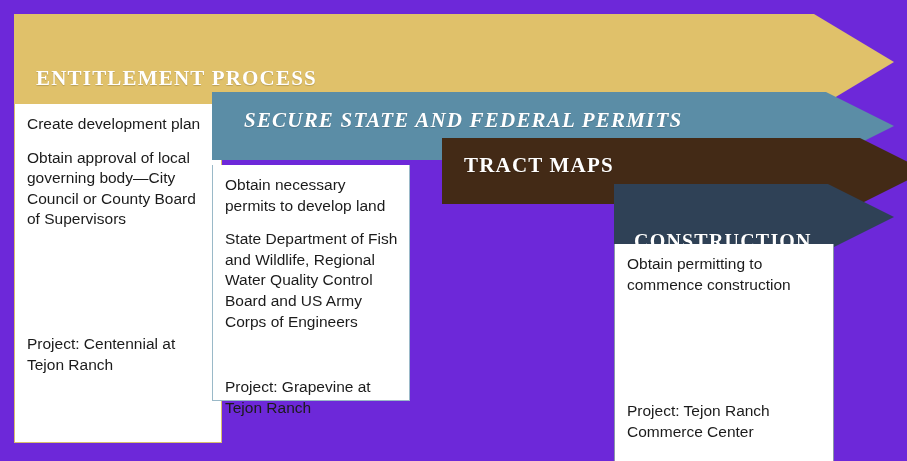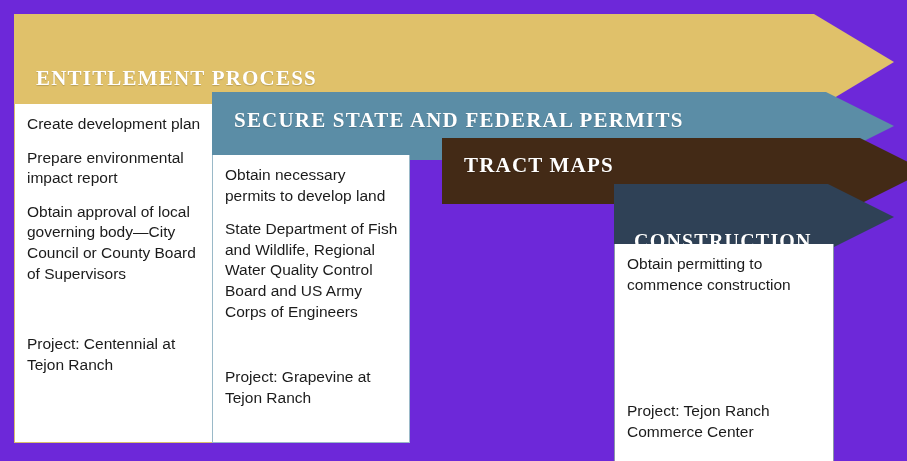--- a/index.html
+++ b/index.html
@@ -69,23 +69,23 @@
   #stage1-title { left: 22px; top: 52px; }
   #box1 {
     left: 14px; top: 104px; width: 208px; height: 339px;
     border: 1px solid #d8bf6e;
     border-top: none;
   }
   #proj1 { top: 218px; }
 
   
   #stage2 { left: 212px; top: 92px; width: 682px; height: 68px; }
-  #stage2-title { left: 22px; top: 16px; }
+  #stage2-title { left: 32px; top: 16px; font-style: italic; }
   #box2 {
-    left: 212px; top: 155px; width: 198px; height: 288px;
+    left: 212px; top: 165px; width: 198px; height: 236px;
     border: 1px solid #9ab9c8;
     border-top: none;
   }
   #proj2 { top: 200px; }
 
   
   #stage3 { left: 410px; top: 138px; width: 484px; height: 66px; margin-left: 32px; }
   #stage3-title { left: 22px; top: 15px; }
   #box3 {
     left: 410px; top: 199px; width: 204px; height: 244px;
@@ -112,21 +112,20 @@
   <div class="stage" id="stage1">
     <div class="arrow-band">
       <svg viewBox="0 0 880 96" preserveAspectRatio="none">
         <polygon points="0,0 800,0 800,-0 880,48 800,96 0,96" fill="#e0c16a"></polygon>
       </svg>
     </div>
     <div class="band-title" id="stage1-title">ENTITLEMENT PROCESS</div>
   </div>
   <div class="body-box" id="box1">
     <p>Create development plan</p>
-    <p>Prepare environmental impact report</p>
     <p>Obtain approval of local governing body—City Council or County Board of Supervisors</p>
     <div class="proj" id="proj1">Project:  Centennial at Tejon Ranch</div>
   </div>
 
   <div class="stage" id="stage2">
     <div class="arrow-band">
       <svg viewBox="0 0 682 68" preserveAspectRatio="none">
         <polygon points="0,0 614,0 682,34 614,68 0,68" fill="#5b8da6"></polygon>
       </svg>
     </div>

